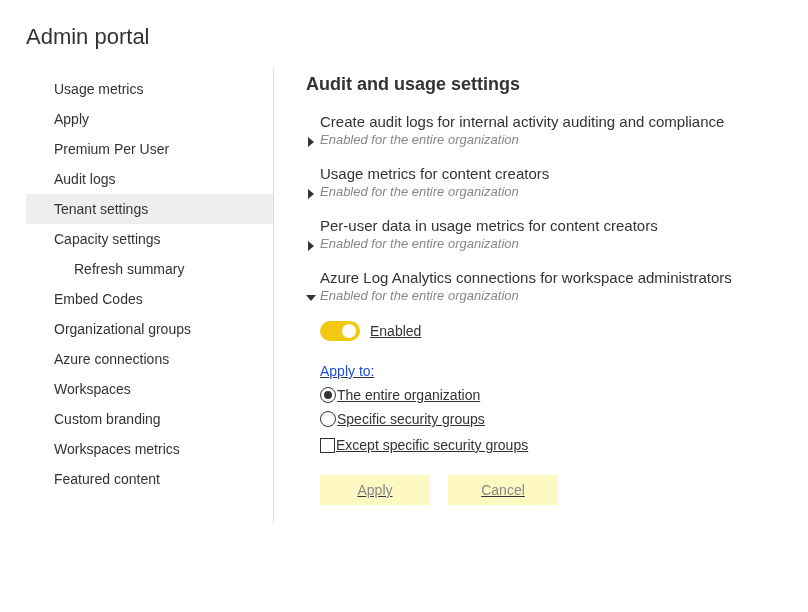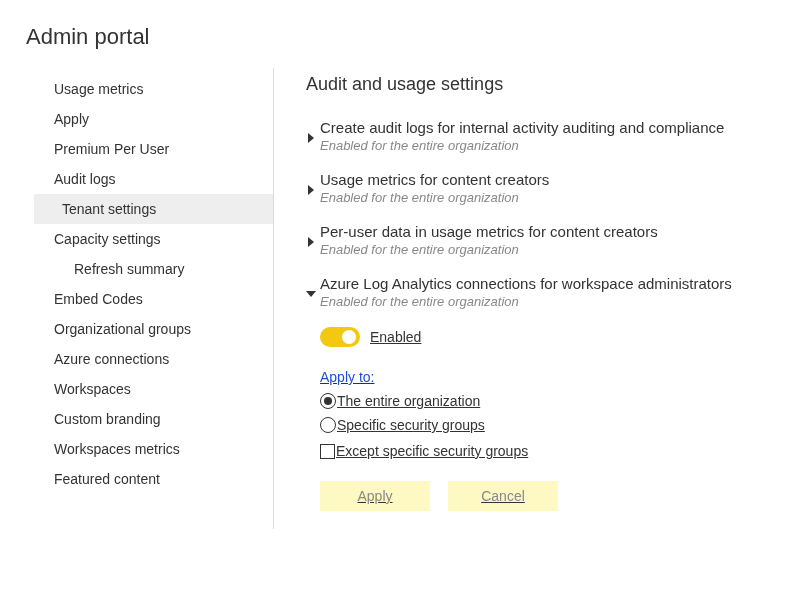--- a/index.html
+++ b/index.html
@@ -33,40 +33,39 @@
     padding: 7px 0 7px 28px;
     color: #333;
     cursor: pointer;
     font-size: 14px;
   }
   .side-item.sub {
     padding-left: 48px;
   }
   .side-item.selected {
     background: #eee;
-    margin-left: 8px;
   }
   .main {
     flex: 1;
     padding-left: 32px;
     padding-top: 6px;
     padding-right: 18px;
   }
   .section-title {
     font-size: 18px;
-    font-weight: 400;
-    margin-bottom: 24px;
+    font-weight: 700;
+    margin-bottom: 18px;
     color: #333;
   }
   .setting {
     margin-bottom: 18px;
   }
   .setting-head {
     display: flex;
-    align-items: center;
+    align-items: flex-end;
     cursor: pointer;
   }
   .caret {
     width: 14px;
     flex: 0 0 14px;
     margin-top: 3px;
     color: #333;
   }
   .caret svg { display: block; }
   .setting-texts {

